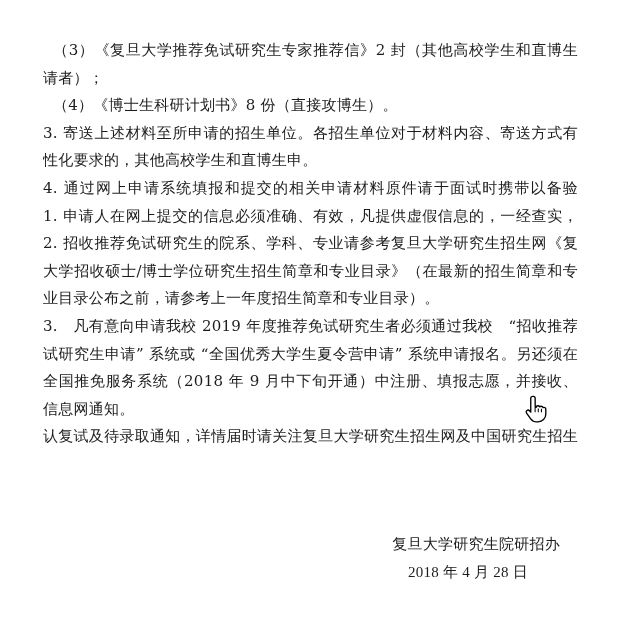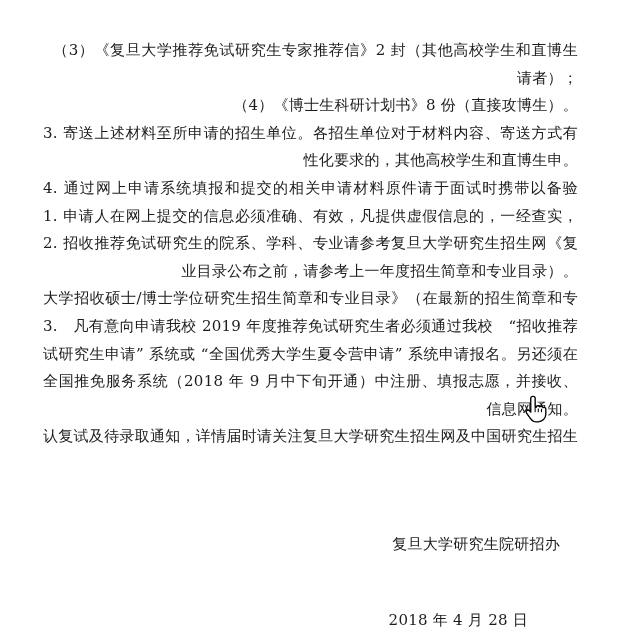--- a/index.html
+++ b/index.html
@@ -27,43 +27,44 @@
     width: 535px;
   }
   .line {
     box-sizing: border-box;
     width: 535px;
     height: 27.6px;
     line-height: 27.6px;
     font-size: 15px;
     letter-spacing: 0.25px;
     overflow: hidden;
-    text-align: right;
+    text-align: left;
   }
   .line.flush {
     text-align: justify;
     text-align-last: justify;
   }
   .line.indent {
     padding-left: 10px;
   }
   .sig-block {
     position: absolute;
     left: 43px;
     top: 531px;
     width: 535px;
   }
   .sig-line {
     font-size: 15px;
     line-height: 27.6px;
     text-align: right;
     letter-spacing: 0.25px;
+    font-family: Liberation Serif, serif;
   }
   .sig-org { padding-right: 18px; }
-  .sig-date { padding-right: 50px; margin-top: 48px; }
+  .sig-date { padding-right: 50px; }
   .cursor {
     position: absolute;
     z-index: 10;
     width: 23px;
     height: 33px;
     pointer-events: none;
   }
 </style>
 </head>
 <body>
@@ -73,22 +74,22 @@
   <div class="doc-body" id="doc-body">
 
   <div class="line flush indent">（3）《复旦大学推荐免试研究生专家推荐信》2 封（其他高校学生和直博生申</div>
       <div class="line">请者）；</div>
       <div class="line indent">（4）《博士生科研计划书》8 份（直接攻博生）。</div>
       <div class="line flush">3. 寄送上述材料至所申请的招生单位。各招生单位对于材料内容、寄送方式有个</div>
       <div class="line">性化要求的，其他高校学生和直博生申。</div>
       <div class="line flush">4. 通过网上申请系统填报和提交的相关申请材料原件请于面试时携带以备验证。</div>
       <div class="line flush">1. 申请人在网上提交的信息必须准确、有效，凡提供虚假信息的，一经查实，将</div>
       <div class="line flush">2. 招收推荐免试研究生的院系、学科、专业请参考复旦大学研究生招生网《复旦</div>
+      <div class="line flush">大学招收硕士/博士学位研究生招生简章和专业目录》（在最新的招生简章和专</div>
       <div class="line">业目录公布之前，请参考上一年度招生简章和专业目录）。</div>
-      <div class="line flush">大学招收硕士/博士学位研究生招生简章和专业目录》（在最新的招生简章和专</div>
       <div class="line flush">3.　凡有意向申请我校 2019 年度推荐免试研究生者必须通过我校　“招收推荐免</div>
       <div class="line flush">试研究生申请” 系统或 “全国优秀大学生夏令营申请” 系统申请报名。另还须在</div>
       <div class="line flush">全国推免服务系统（2018 年 9 月中下旬开通）中注册、填报志愿，并接收、确</div>
       <div class="line">信息网通知。</div>
       <div class="line flush">认复试及待录取通知，详情届时请关注复旦大学研究生招生网及中国研究生招生</div>
     </div>
 
   <div class="sig-block">
     <div class="sig-line sig-org">复旦大学研究生院研招办</div>
     <div class="sig-line sig-date">2018 年 4 月 28 日</div>

